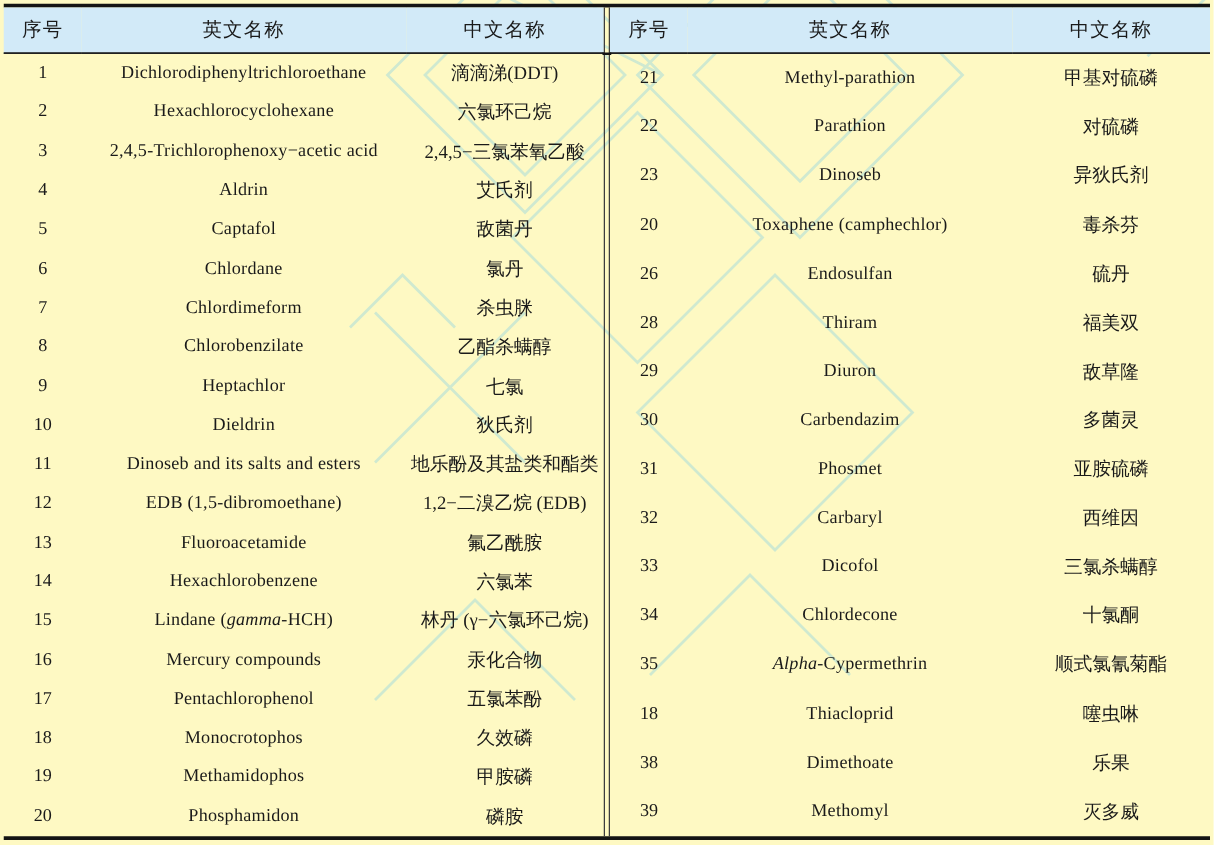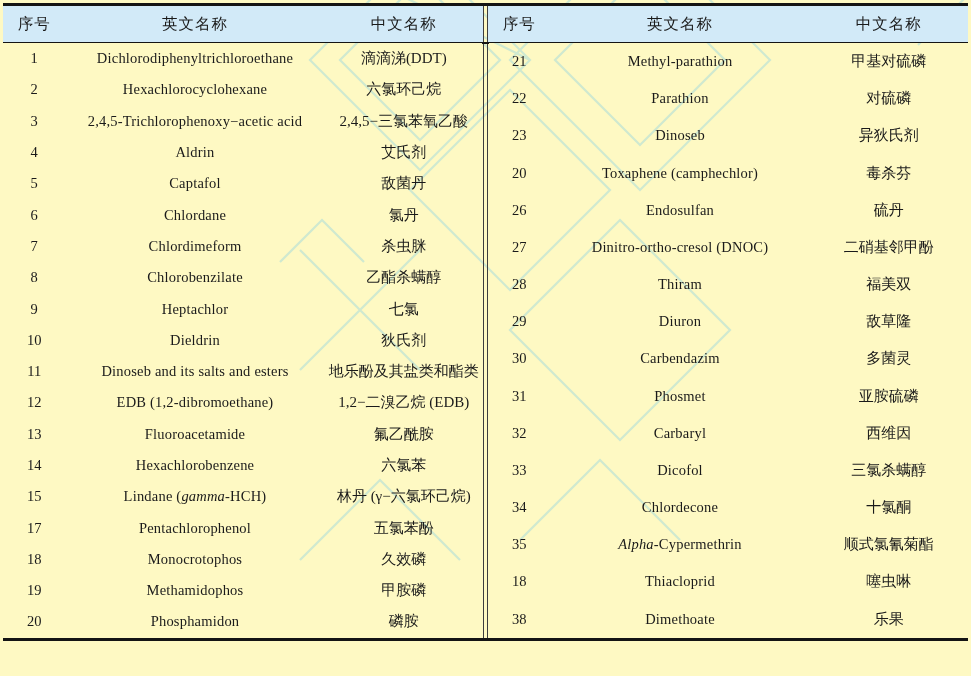--- a/index.html
+++ b/index.html
@@ -138,37 +138,42 @@
             <td class="c-en">Dieldrin</td>
             <td class="c-zh">狄氏剂</td>
           </tr>
           <tr>
             <td class="c-num">11</td>
             <td class="c-en">Dinoseb and its salts and esters</td>
             <td class="c-zh">地乐酚及其盐类和酯类</td>
           </tr>
           <tr>
             <td class="c-num">12</td>
-            <td class="c-en">EDB (1,2-dibromoethane)</td>
+            <td class="c-en">EDB (1,5-dibromoethane)</td>
             <td class="c-zh">1,2−二溴乙烷 (EDB)</td>
           </tr>
           <tr>
             <td class="c-num">13</td>
             <td class="c-en">Fluoroacetamide</td>
             <td class="c-zh">氟乙酰胺</td>
           </tr>
           <tr>
             <td class="c-num">14</td>
             <td class="c-en">Hexachlorobenzene</td>
             <td class="c-zh">六氯苯</td>
           </tr>
           <tr>
             <td class="c-num">15</td>
             <td class="c-en">Lindane (<i>gamma</i>-HCH)</td>
             <td class="c-zh">林丹 (γ−六氯环己烷)</td>
+          </tr>
+          <tr>
+            <td class="c-num">16</td>
+            <td class="c-en">Mercury compounds</td>
+            <td class="c-zh">汞化合物</td>
           </tr>
           <tr>
             <td class="c-num">17</td>
             <td class="c-en">Pentachlorophenol</td>
             <td class="c-zh">五氯苯酚</td>
           </tr>
           <tr>
             <td class="c-num">18</td>
             <td class="c-en">Monocrotophos</td>
             <td class="c-zh">久效磷</td>
@@ -221,25 +226,20 @@
             <td class="c-num">20</td>
             <td class="c-en">Toxaphene (camphechlor)</td>
             <td class="c-zh">毒杀芬</td>
           </tr>
           <tr>
             <td class="c-num">26</td>
             <td class="c-en">Endosulfan</td>
             <td class="c-zh">硫丹</td>
           </tr>
           <tr>
-            <td class="c-num">27</td>
-            <td class="c-en">Dinitro-ortho-cresol (DNOC)</td>
-            <td class="c-zh">二硝基邻甲酚</td>
-          </tr>
-          <tr>
             <td class="c-num">28</td>
             <td class="c-en">Thiram</td>
             <td class="c-zh">福美双</td>
           </tr>
           <tr>
             <td class="c-num">29</td>
             <td class="c-en">Diuron</td>
             <td class="c-zh">敌草隆</td>
           </tr>
           <tr>
@@ -275,17 +275,22 @@
           <tr>
             <td class="c-num">18</td>
             <td class="c-en">Thiacloprid</td>
             <td class="c-zh">噻虫啉</td>
           </tr>
           <tr>
             <td class="c-num">38</td>
             <td class="c-en">Dimethoate</td>
             <td class="c-zh">乐果</td>
           </tr>
+          <tr>
+            <td class="c-num">39</td>
+            <td class="c-en">Methomyl</td>
+            <td class="c-zh">灭多威</td>
+          </tr>
         </tbody>
     </table>
 
   </div>
 </div>
 
 </body></html>

